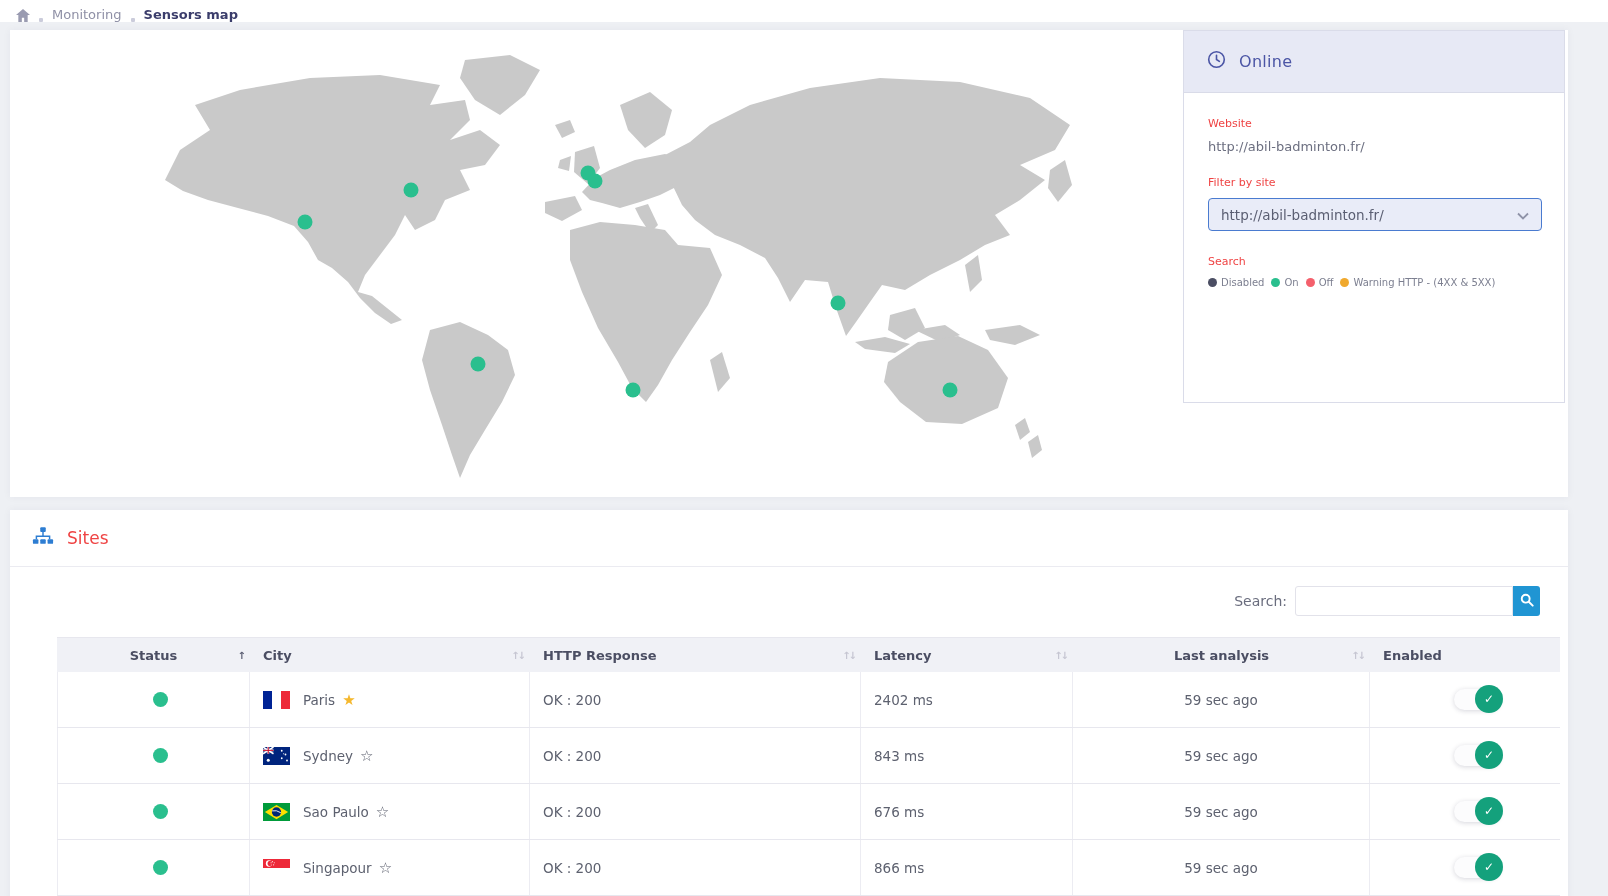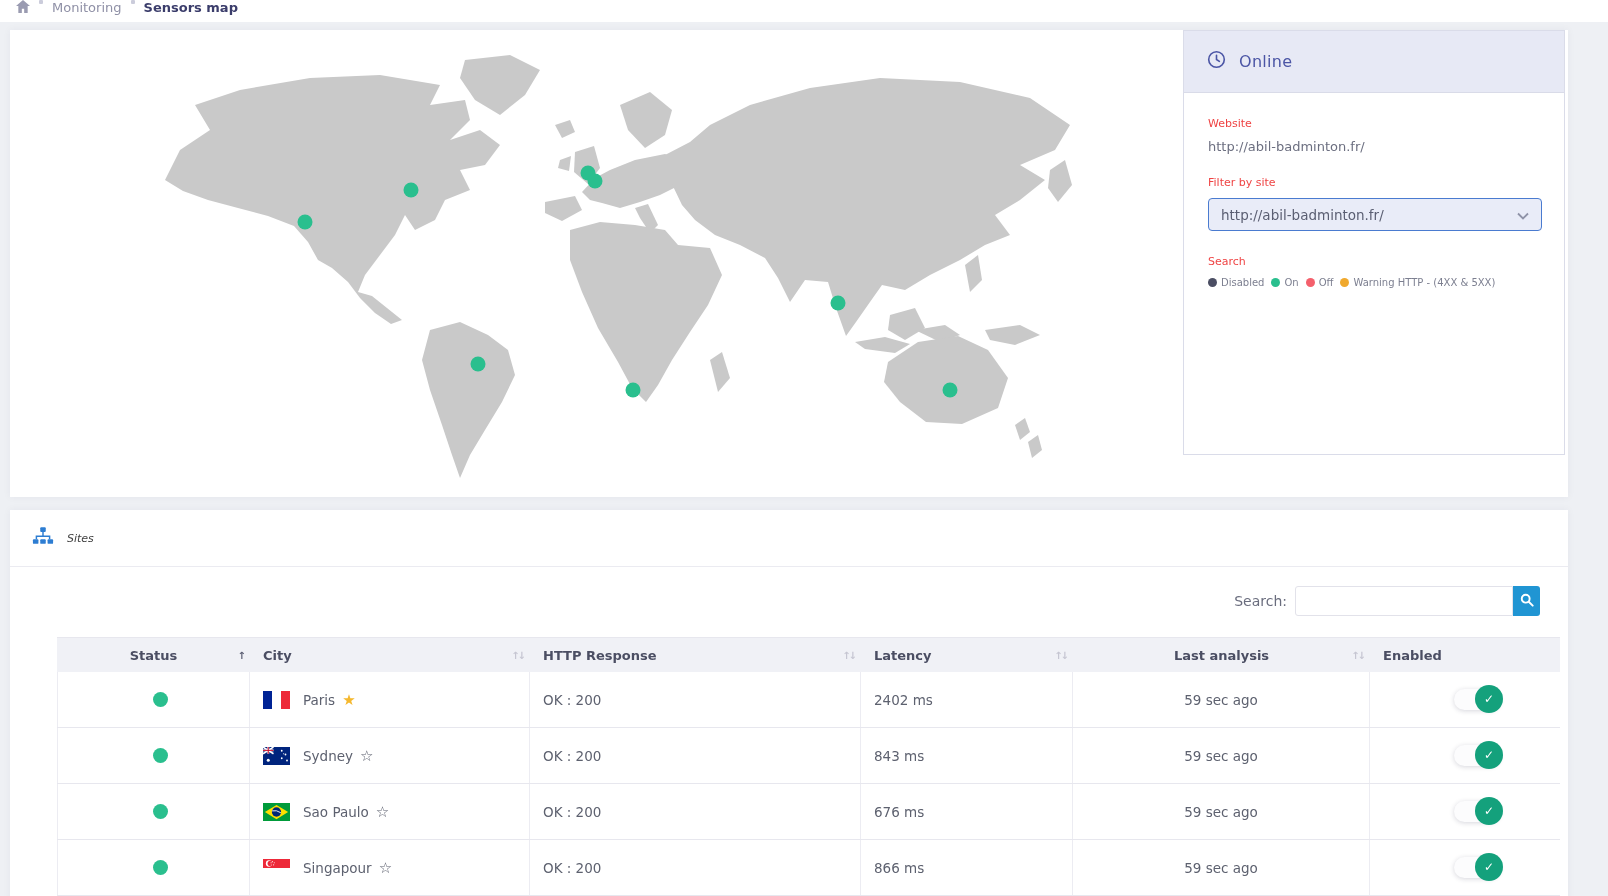--- a/index.html
+++ b/index.html
@@ -1,54 +1,54 @@
 <!DOCTYPE html>
 <html><head>
 <meta charset="utf-8">
 <style>
   * { margin:0; padding:0; box-sizing:border-box; }
   html,body { width:1608px; height:896px; overflow:hidden; }
   body { font-family:"DejaVu Sans","Liberation Sans",sans-serif; background:#eef0f4; position:relative; }
 
   
   .topbar { position:absolute; left:0; top:0; width:1608px; height:22px; background:#ffffff;
-            display:flex; align-items:flex-start; padding-left:16px; gap:9px; }
+            display:flex; align-items:flex-end; padding-left:16px; gap:9px; }
   .topbar .home { color:#9a9bb1; display:flex; align-items:center; cursor:pointer; }
   .crumb-sep { width:4px; height:4px; border-radius:1px; background:#cbccdb; display:inline-block; }
   .crumb { font-size:13px; color:#8f90a6; cursor:pointer; }
   .crumb.active { color:#3b3d6b; font-weight:bold; }
 
   
   .map-card { position:absolute; left:10px; top:30px; width:1558px; height:467px; background:#ffffff;
               box-shadow:0 0 8px rgba(40,40,80,0.05); }
   .world-map { position:absolute; left:0; top:0; }
 
   
-  .online-panel { position:absolute; left:1173px; top:0; width:382px; height:425px;
+  .online-panel { position:absolute; left:1173px; top:0; width:382px; height:373px;
                   background:#ffffff; border:1px solid #dadce9; }
   .online-header { height:62px; background:#e7e9f5; border-bottom:1px solid #d9dbe8;
                    display:flex; align-items:center; padding-left:23px; gap:13px; }
   .online-header .title { font-size:16px; color:#4b55a5; font-weight:500; letter-spacing:.3px; }
   .online-body { padding:24px; }
   .panel-label { font-size:11px; font-weight:normal; color:#ef4444; margin-bottom:9px; }
   .panel-url { font-size:13px; color:#6c6f80; margin-bottom:22px; }
   .site-select { width:334px; height:33px; background:#e9ecf8; border:1px solid #4a7bd0; border-radius:4px;
                  display:flex; align-items:center; justify-content:space-between; padding:0 12px;
                  margin-bottom:24px; cursor:pointer; }
   .site-select .sel-text { font-size:13.5px; color:#5a5e72; }
   .legend-row { display:flex; align-items:center; gap:7px; flex-wrap:nowrap; }
   .legend-item { display:flex; align-items:center; gap:4px; font-size:10px; color:#7c7f90; white-space:nowrap; }
   .legend-dot { width:9px; height:9px; border-radius:50%; display:inline-block; }
 
   
   .sites-card { position:absolute; left:10px; top:510px; width:1558px; height:390px; background:#ffffff;
                 box-shadow:0 0 8px rgba(40,40,80,0.05); overflow:hidden; }
   .sites-head { height:57px; display:flex; align-items:center; padding-left:22px; gap:13px;
                 border-bottom:1px solid #ebebf1; }
-  .sites-head .sites-title { font-size:11px; color:#404040;font-style:italic; }
+  .sites-head .sites-title { font-size:17px; color:#ef4444; }
   .search-row { position:absolute; top:76px; right:28px; display:flex; align-items:center; }
   .search-row label { font-size:14px; color:#6a6d7e; margin-right:8px; }
   .search-row input { width:218px; height:30px; border:1px solid #e2e2ea; border-radius:3px 0 0 3px;
                       background:#fff; padding:0 8px; font-size:13px; color:#444; outline:none; }
   .search-btn { width:27px; height:30px; background:#2095d3; border:none; border-radius:0 3px 3px 0;
                 display:flex; align-items:center; justify-content:center; cursor:pointer; }
 
   
   .table { position:absolute; left:22px; top:127px; width:1528px; }
   .tgrid { display:grid; grid-template-columns:193px 280px 331px 212px 297px 215px;margin-left:25px; }

